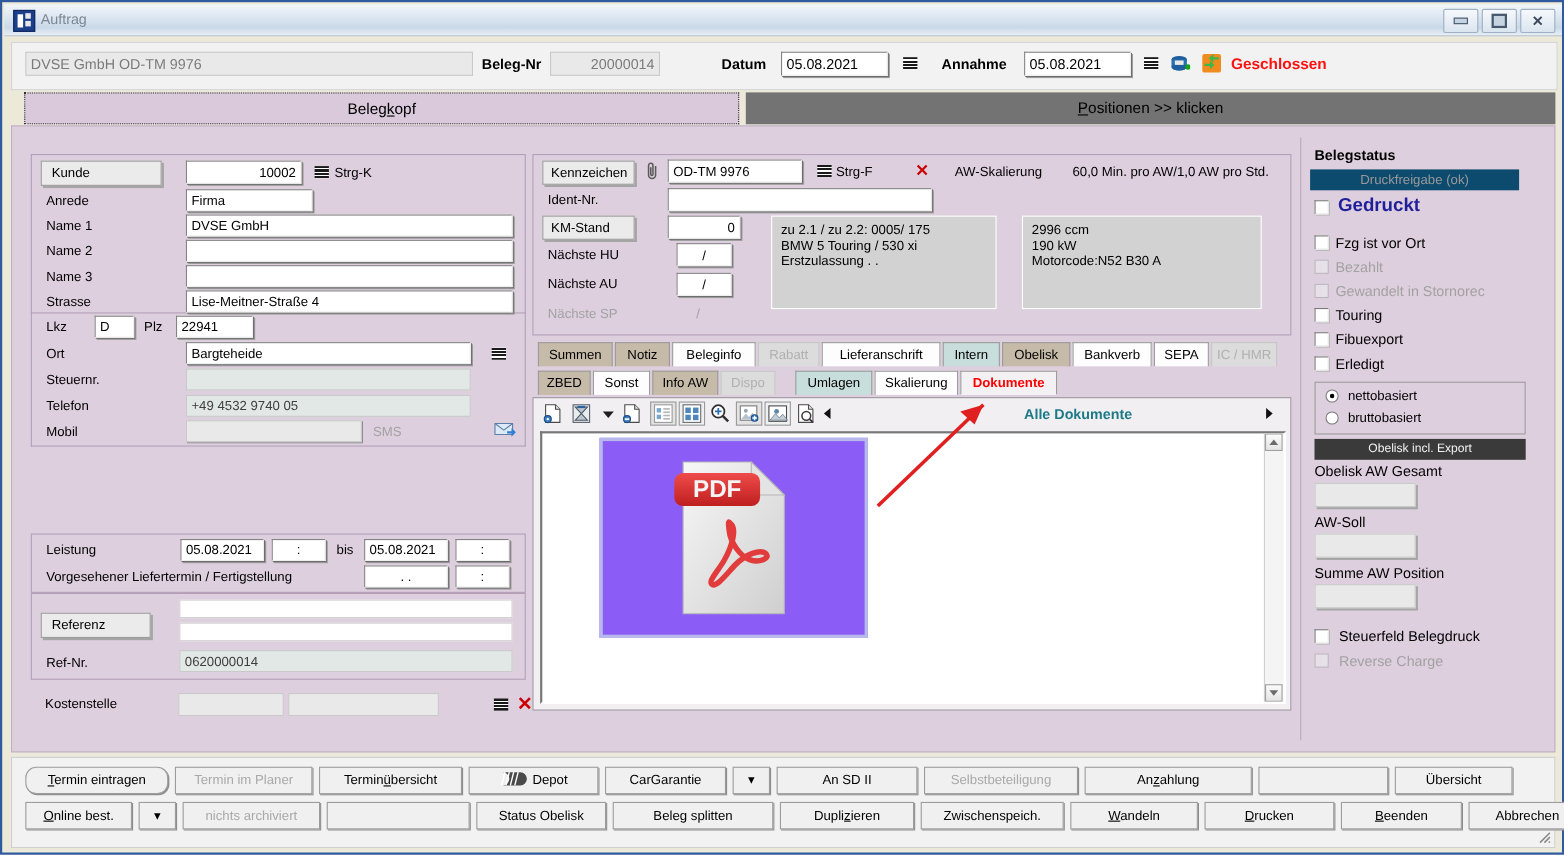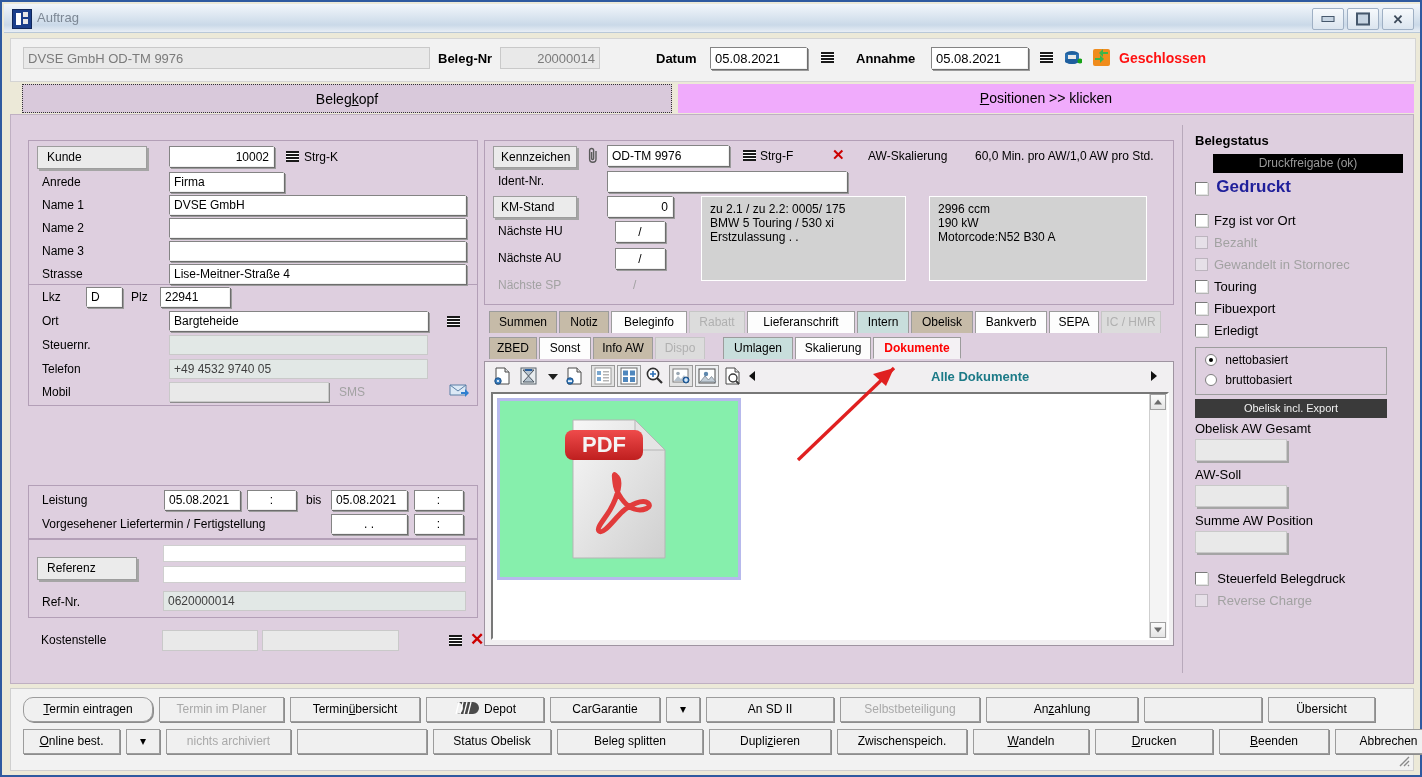--- a/index.html
+++ b/index.html
@@ -75,21 +75,21 @@
     background:repeating-linear-gradient(to bottom,#1a1a1a 0px,#1a1a1a 2px,#fff 2px,#fff 3px);
   }
   
   .maintabs{position:absolute;left:8px;top:82px;width:1404px;height:32px;}
   .mt{
     position:absolute;top:0;height:29px;line-height:29px;text-align:center;
     background:#d9c9db;color:#000;font-size:14px;font-weight:normal;
     box-sizing:border-box;cursor:pointer;
   }
   .mt.sel{border:1px dotted #333;background:#d9c9db;}
-  .mt.un{background:#f0abfc;border:0;}
+  .mt.un{background:#737373;border:0;}
   .mt u{text-decoration:underline;}
   
   .pane{
     position:absolute;left:8px;top:112px;width:1404px;height:570px;
     background:#decfdf;border:1px solid #bfb0c2;box-sizing:border-box;
   }
   .grp{
     position:absolute;border:1px solid #b39fb7;box-sizing:border-box;
     background:transparent;
   }
@@ -112,21 +112,21 @@
   .tbtn{
     width:24px;height:22px;box-sizing:border-box;border:1px solid transparent;
     position:relative;cursor:pointer;display:inline-block;
   }
   .tbtn.fr{border:1px solid #9a9a9a;background:#eef0f2;}
   .doclist{
     position:absolute;background:#fff;border:2px solid;
     border-color:#787878 #fff #fff #787878;box-sizing:border-box;overflow:hidden;
   }
   .thumb{
-    position:absolute;background:#86efac;border:3px solid #b7b9ec;box-sizing:border-box;
+    position:absolute;background:#8b5cf6;border:3px solid #b7b9ec;box-sizing:border-box;margin-left:48px;
   }
   .sbar{
     position:absolute;right:0;top:0;width:17px;bottom:0;background:#f4f4f4;
     border-left:1px solid #cfcfcf;
   }
   .sbtn{
     position:absolute;left:0;width:16px;height:16px;
     background:linear-gradient(to bottom,#fbfbfb,#e4e4e4);
     border:1px solid #a0a0a0;box-sizing:border-box;cursor:pointer;
   }
@@ -488,21 +488,21 @@
             </div>
           <div class="sbtn" style="bottom:0;">
               <span class="sar dn"></span>
             </div>
         </div>
       </div>
     </div>
 
     <div style="position:absolute;left:1178px;top:16px;width:212px;height:540px;">
       <div style="position:absolute;left:6px;top:2px;font-size:13px;font-weight:bold;">Belegstatus</div>
-      <div style="position:absolute;left:24px;top:23px;width:190px;height:19px;background:#000000;color:#999;text-align:center;line-height:18px;font-size:12px;">Druckfreigabe (ok)</div>
+      <div style="position:absolute;left:2px;top:23px;width:190px;height:19px;background:#0c4a6e;color:#999;text-align:center;line-height:18px;font-size:12px;">Druckfreigabe (ok)</div>
       <div style="position:absolute;left:6px;top:46px;">
         <span class="cbx"></span>
         <span style="font-size:17px;font-weight:bold;color:#1f1f9a;margin-left:5px;vertical-align:1px;">Gedruckt</span>
       </div>
       <div id="statusChecks" style="position:absolute;left:6px;top:82px;width:200px;">
           <div style="position: relative; height: 22px;"><span class="cbx"></span><span style="margin-left: 6px; font-size: 13px; text-align: center;">Fzg ist vor Ort</span></div>
           <div style="position: relative; height: 22px;"><span class="cbx dis"></span><span style="margin-left: 6px; font-size: 13px; color: rgb(162, 162, 162);">Bezahlt</span></div>
           <div style="position: relative; height: 22px;"><span class="cbx dis"></span><span style="margin-left: 6px; font-size: 13px; color: rgb(162, 162, 162);">Gewandelt in Stornorec</span></div>
           <div style="position: relative; height: 22px;"><span class="cbx"></span><span style="margin-left: 6px; font-size: 13px;">Touring</span></div>
           <div style="position: relative; height: 22px;"><span class="cbx"></span><span style="margin-left: 6px; font-size: 13px;">Fibuexport</span></div>

